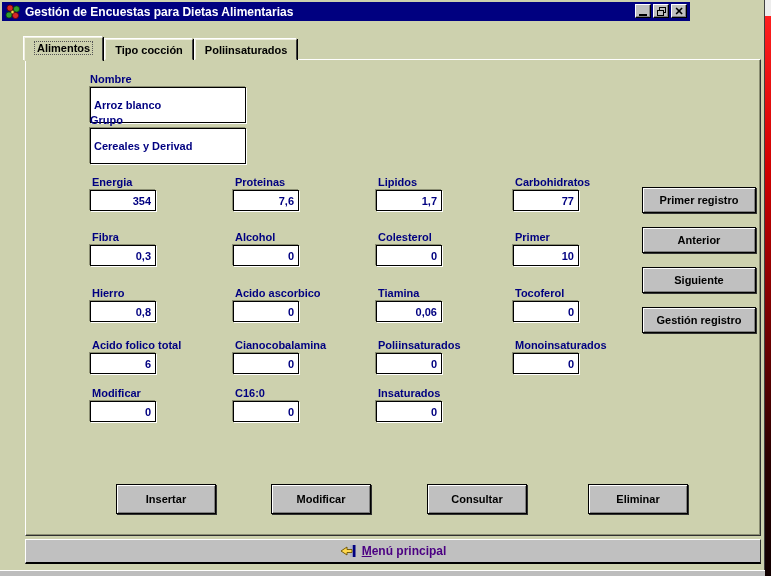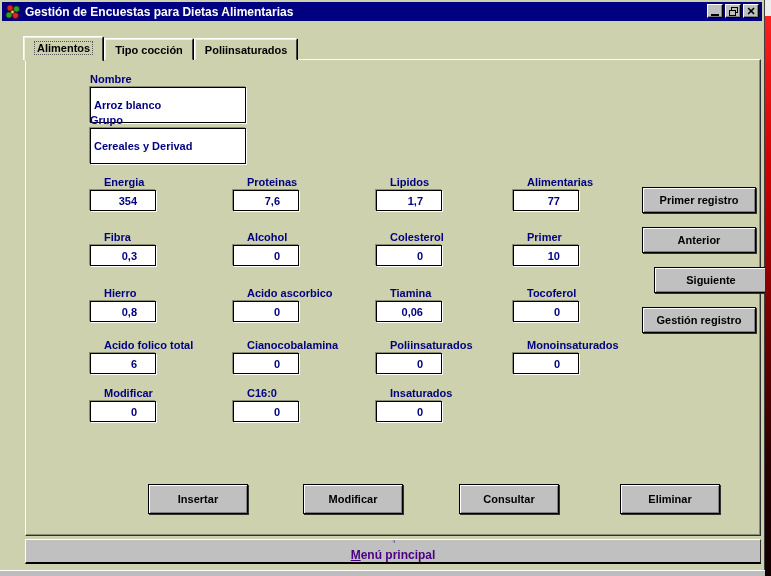--- a/index.html
+++ b/index.html
@@ -17,21 +17,21 @@
   .backdrop{
     position:absolute;left:765px;top:0;width:6px;height:576px;
     background:linear-gradient(#ededed 0 16px,#ff1f1f 16px,#cf0000 30%,#7a0000 55%,#2a0000 80%,#100000 100%);
   }
   .bottomstrip{
     position:absolute;left:0;top:570px;width:765px;height:6px;
     background:#bdbdbd;border-top:1px solid #fff;box-sizing:border-box;
   }
   
   .titlebar{
-    position:absolute;left:2px;top:2px;width:760px;height:19px;
+    position:absolute;left:2px;top:2px;width:688px;height:19px;
     background:#000080;color:#fff;display:flex;align-items:center;
     box-sizing:border-box;padding-left:3px;
   }
   .titlebar .ttl{font-size:12px;font-weight:bold;margin-left:4px;white-space:nowrap;}
   .winbtns{position:absolute;right:3px;top:2px;display:flex;gap:0;}
   .wbtn{
     width:16px;height:14px;background:#c0c0c0;margin-left:2px;
     border:1px solid;border-color:#fff #000 #000 #fff;
     box-shadow:inset -1px -1px 0 #808080;
     display:flex;align-items:center;justify-content:center;
@@ -60,38 +60,38 @@
   .flabel{font-size:11px;font-weight:bold;color:#000080;white-space:nowrap;}
   .tb{
     background:#fff;border:1px solid #000;box-sizing:border-box;
     box-shadow:-1px -1px 0 #8a8d72, 1px 1px 0 #ffffff;
     font-family:"Liberation Sans",sans-serif;
     font-size:11px;font-weight:bold;color:#000080;outline:none;
   }
   .namefield{position:absolute;left:90px;}
   .namefield .tb{width:156px;height:21px;padding:17px 3px;margin-top:2px;}
   .fieldcell{position:absolute;width:70px;}
-  .fieldcell .flabel{margin-left:14px;}
-  .fieldcell .tb{width:66px;height:21px;text-align:right;padding:0 18px;margin-top:2px;}
+  .fieldcell .flabel{margin-left:2px;}
+  .fieldcell .tb{width:66px;height:21px;text-align:right;padding:0 4px;margin-top:2px;}
   
   .btn{
     position:absolute;background:#c0c0c0;border:1px solid #000;
     box-shadow:inset 1px 1px 0 #fff, inset -1px -1px 0 #808080, 1px 1px 0 #303030;
     font-family:"Liberation Sans",sans-serif;font-size:11px;font-weight:bold;color:#000;
     display:flex;align-items:center;justify-content:center;box-sizing:border-box;cursor:default;
   }
   .navbtn{left:642px;width:114px;height:26px;}
-  .actbtn{top:484px;width:100px;height:30px;margin-left:32px;}
+  .actbtn{top:484px;width:100px;height:30px;}
   
   .statusbar{
     position:absolute;left:25px;top:539px;width:736px;height:25px;
     background:#c0c0c0;box-sizing:border-box;
     border:1px solid;border-color:#ffffff #303030 #000 #ffffff;
     border-bottom-width:2px;
-    display:flex;align-items:center;justify-content:center;gap:5px;flex-direction:column;
+    display:flex;align-items:center;justify-content:center;gap:5px;
   }
   .menu-link{font-size:12px;font-weight:bold;color:#4b0082;cursor:default;white-space:nowrap;}
   .menu-link .accel{text-decoration:underline;}
 </style>
 </head>
 <body>
 
 <div class="window">
 
   <div class="titlebar">
@@ -148,21 +148,21 @@
   </div>
       <div class="fieldcell" style="left: 233px; top: 176px;">
     <div class="flabel">Proteinas</div>
     <input class="tb" readonly="" value="7,6" style="">
   </div>
       <div class="fieldcell" style="left: 376px; top: 176px;">
     <div class="flabel">Lipidos</div>
     <input class="tb" readonly="" value="1,7" style="">
   </div>
       <div class="fieldcell" style="left: 513px; top: 176px;">
-    <div class="flabel">Alimentarias</div>
+    <div class="flabel">Carbohidratos</div>
     <input class="tb" readonly="" value="77" style="">
   </div>
       <div class="fieldcell" style="left: 90px; top: 231px;">
     <div class="flabel">Fibra</div>
     <input class="tb" readonly="" value="0,3" style="">
   </div>
       <div class="fieldcell" style="left: 233px; top: 231px;">
     <div class="flabel">Alcohol</div>
     <input class="tb" readonly="" value="0" style="">
   </div>
@@ -216,21 +216,21 @@
   </div>
       <div class="fieldcell" style="left: 376px; top: 387px;">
     <div class="flabel">Insaturados</div>
     <input class="tb" readonly="" value="0" style="">
   </div>
     </div>
 
   <div id="navbtns">
       <div class="btn navbtn" style="top: 187px;">Primer registro</div>
       <div class="btn navbtn" style="top: 227px;">Anterior</div>
-      <div class="btn navbtn" style="top: 267px; margin-left: 12px;">Siguiente</div>
+      <div class="btn navbtn" style="top: 267px;">Siguiente</div>
       <div class="btn navbtn" style="top: 307px;">Gestión registro</div>
     </div>
 
   <div id="actbtns">
       <div class="btn actbtn" style="left: 116px;">Insertar</div>
       <div class="btn actbtn" style="left: 271px;">Modificar</div>
       <div class="btn actbtn" style="left: 427px;">Consultar</div>
       <div class="btn actbtn" style="left: 588px;">Eliminar</div>
     </div>
 

